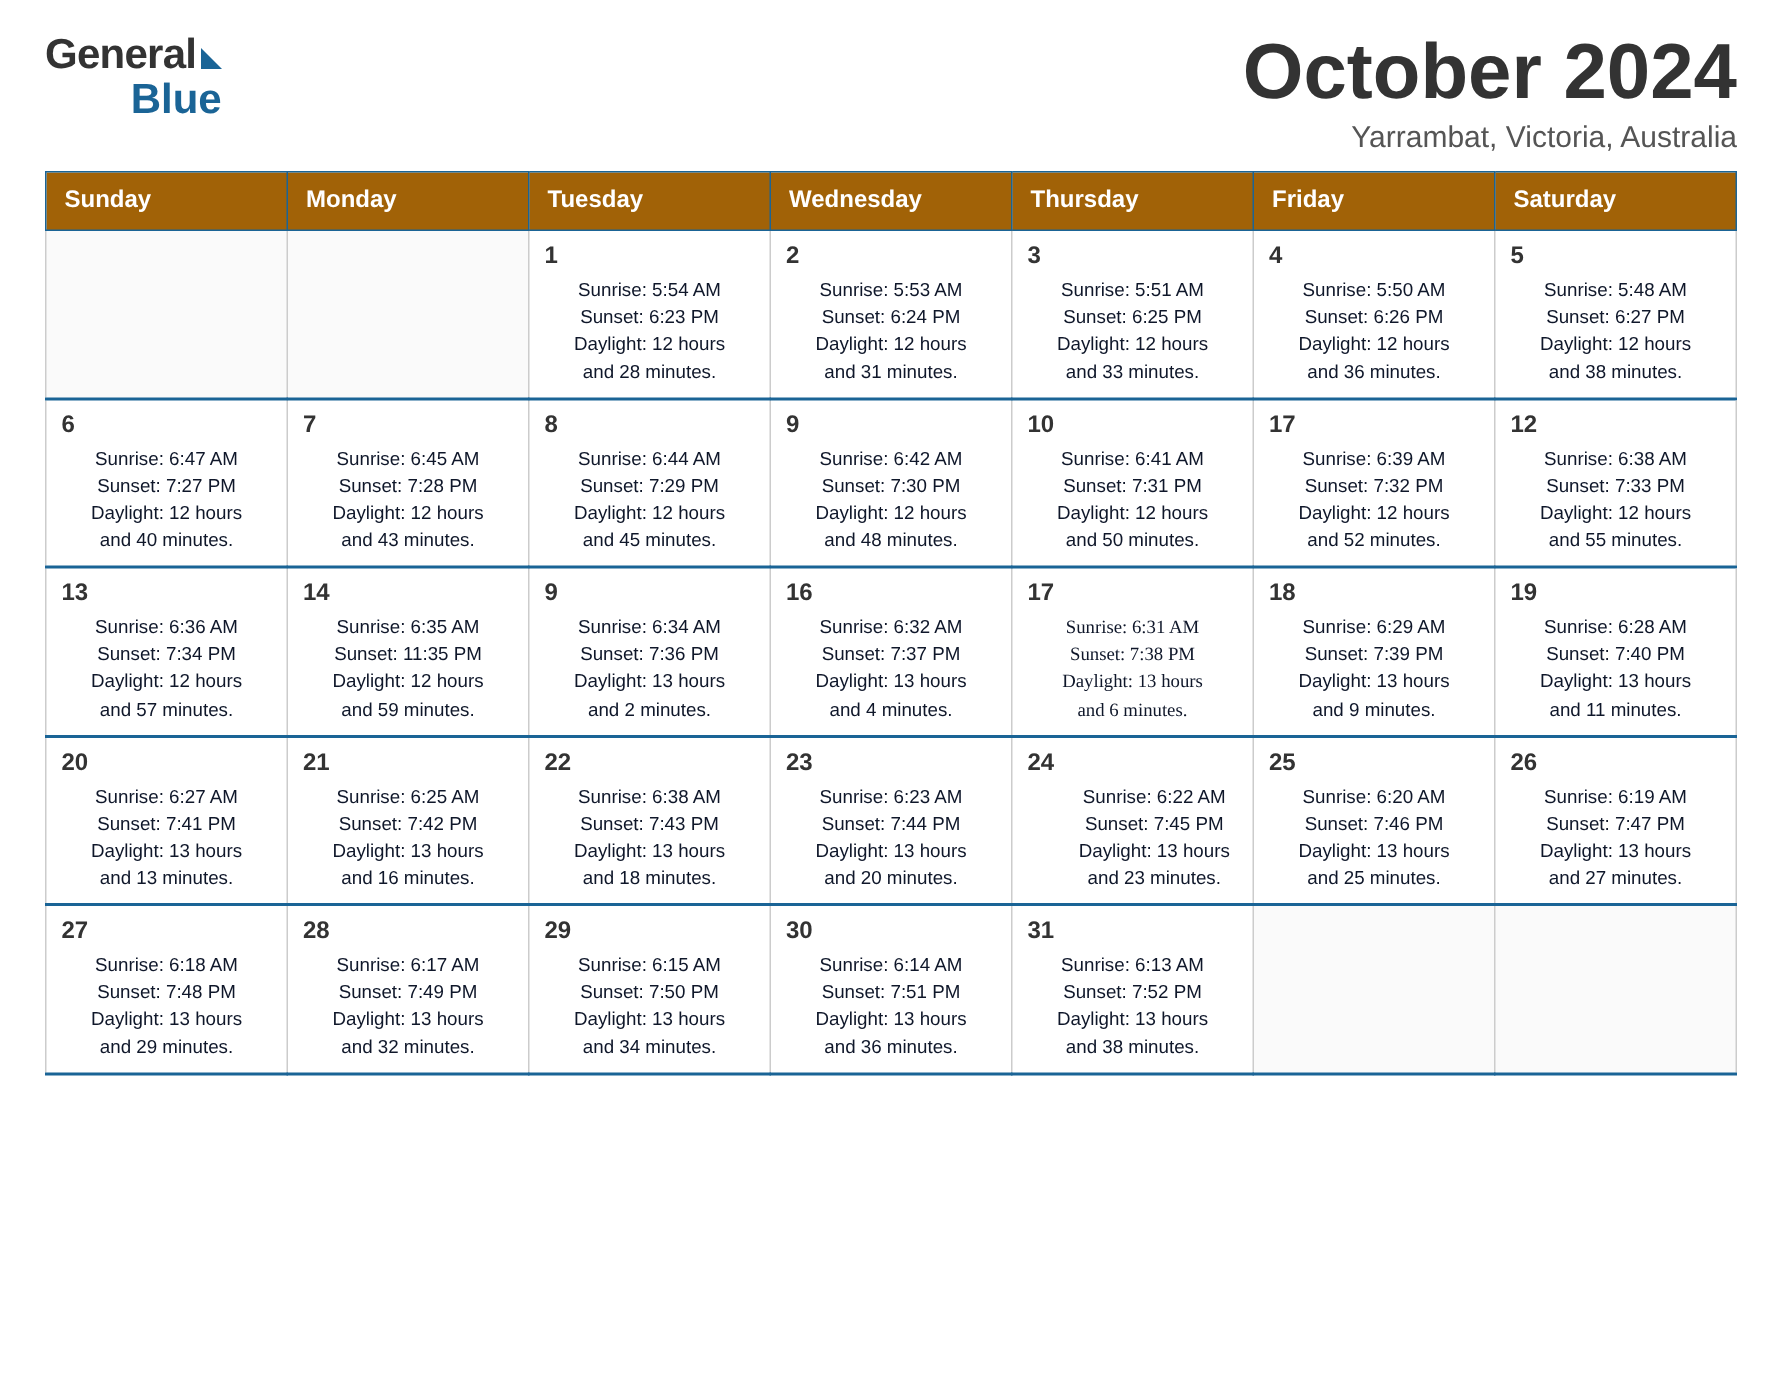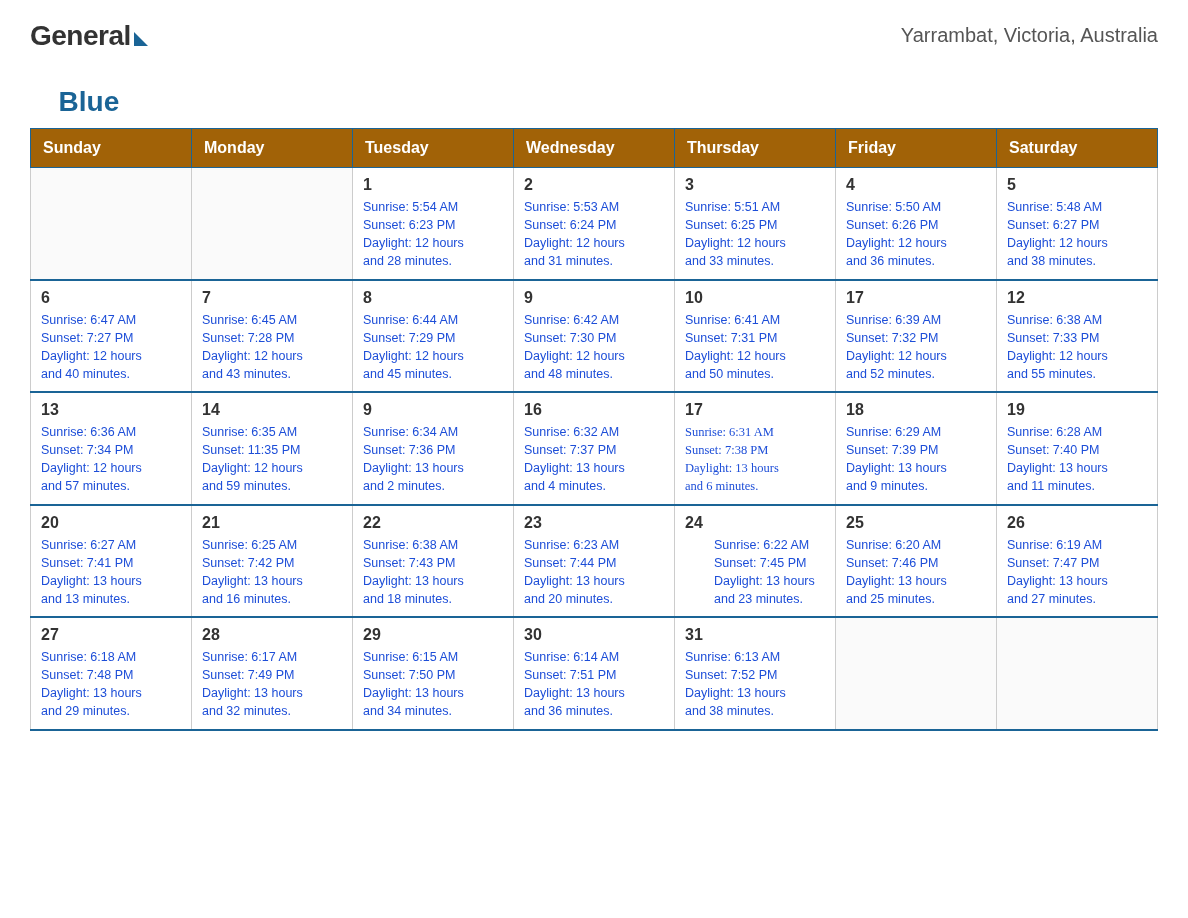--- a/index.html
+++ b/index.html
@@ -12,22 +12,21 @@
     }
     .header {
       display: flex;
       justify-content: space-between;
       align-items: flex-start;
       margin-bottom: 10px;
     }
     .logo {
       display: flex;
       flex-direction: column;
-      align-items: center;
-      gap: 36px;
+      align-items: flex-end;
     }
     .logo-top {
       display: flex;
       align-items: center;
     }
     .logo-general {
       font-size: 28px;
       font-weight: bold;
       color: #333;
       letter-spacing: -0.5px;
@@ -87,41 +86,43 @@
     tbody tr td .day-num {
       font-size: 16px;
       font-weight: bold;
       color: #333;
       display: block;
       margin-bottom: 4px;
     }
     tbody tr td .day-info {
       font-size: 12.5px;
       line-height: 1.45;
-      color: #1d4ed8;
+      color: #0f172a;
+      text-align: center;
     }
     tbody tr {
       border-bottom: 2px solid #1a6496;
     }
     tbody tr td.empty {
       background: #fafafa;
     }
   </style>
 </head>
 <body>
 
 <div class="header">
   <div class="logo">
     <div class="logo-top">
       <span class="logo-general">General</span>
       <div class="logo-arrow"></div>
     </div>
     <span class="logo-blue">Blue</span>
   </div>
   <div class="title-section">
+    <div class="month-title">October 2024</div>
     <div class="location-title">Yarrambat, Victoria, Australia</div>
   </div>
 </div>
 
 <table>
   <thead>
     <tr>
     <th>Sunday</th>
         <th>Monday</th>
         <th>Tuesday</th>

